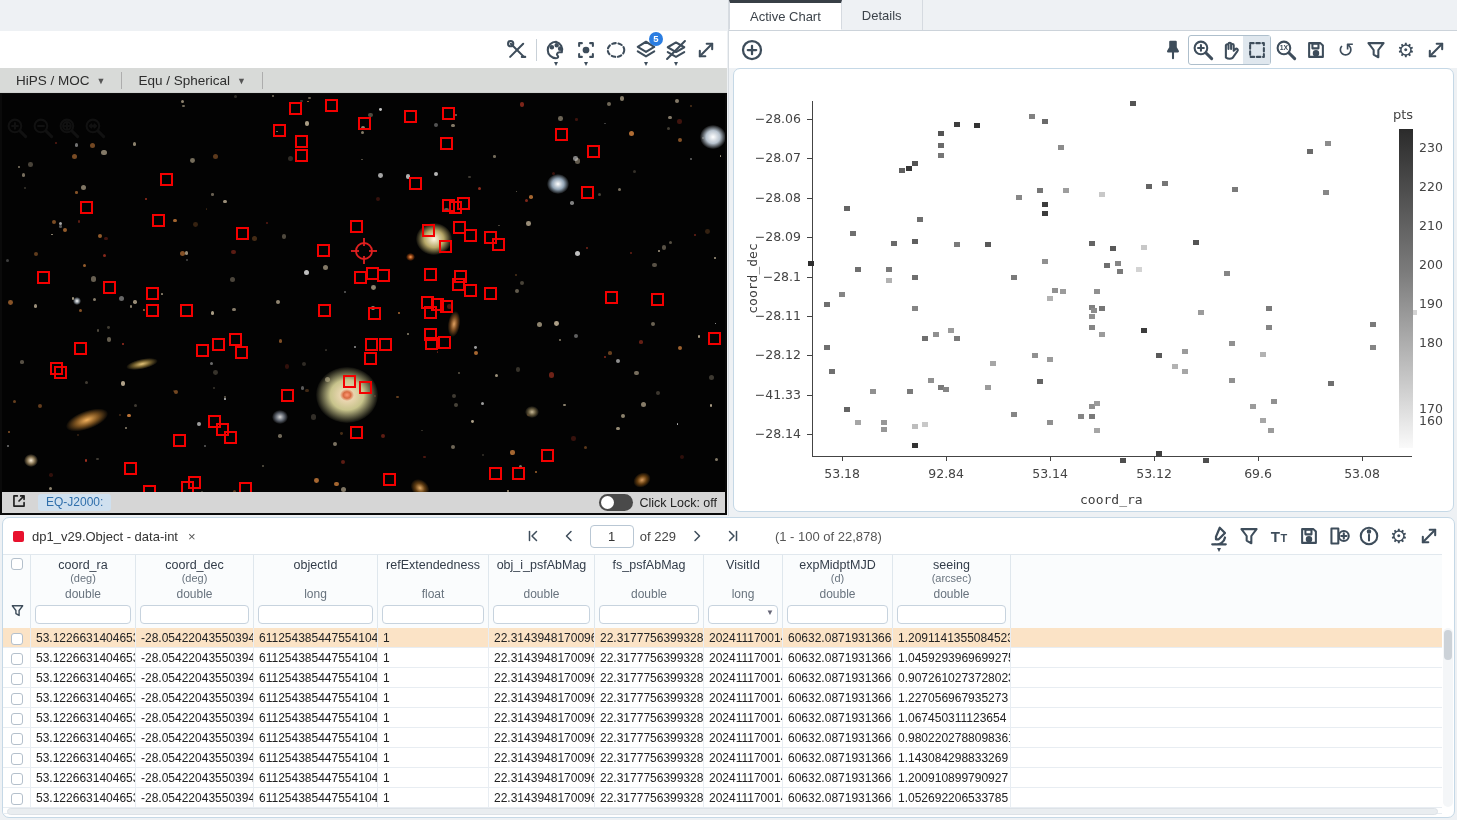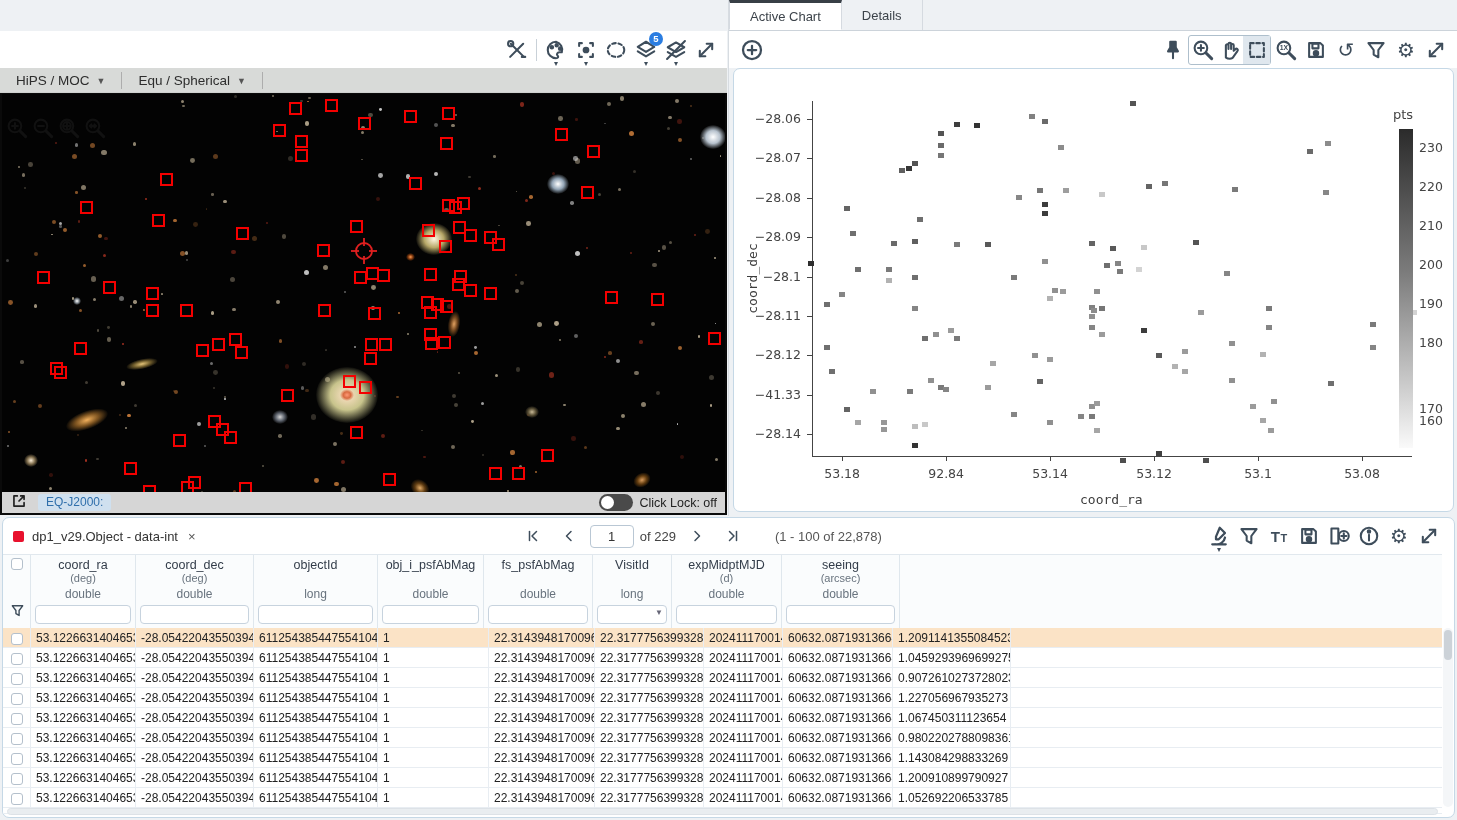--- a/index.html
+++ b/index.html
@@ -647,21 +647,21 @@
       <div class="tick-label" style="right:652px;top:356.9600886917922px;">−28.14</div>
       <div style="position:absolute;left:108.1559792027763px;top:387px;width:1px;height:5px;background:#444;"></div>
       <div class="tick-label" style="left:88.1559792027763px;top:397px;width:40px;text-align:center;">53.18</div>
       <div style="position:absolute;left:212.14211438476732px;top:387px;width:1px;height:5px;background:#444;"></div>
       <div class="tick-label" style="left:192.14211438476732px;top:397px;width:40px;text-align:center;">92.84</div>
       <div style="position:absolute;left:316.1282495667214px;top:387px;width:1px;height:5px;background:#444;"></div>
       <div class="tick-label" style="left:296.1282495667214px;top:397px;width:40px;text-align:center;">53.14</div>
       <div style="position:absolute;left:420.1143847487125px;top:387px;width:1px;height:5px;background:#444;"></div>
       <div class="tick-label" style="left:400.1143847487125px;top:397px;width:40px;text-align:center;">53.12</div>
       <div style="position:absolute;left:524.1005199306666px;top:387px;width:1px;height:5px;background:#444;"></div>
-      <div class="tick-label" style="left:504.10051993066656px;top:397px;width:40px;text-align:center;">53.1</div>
+      <div class="tick-label" style="left:504.10051993066656px;top:397px;width:40px;text-align:center;">69.6</div>
       <div style="position:absolute;left:628.0866551126576px;top:387px;width:1px;height:5px;background:#444;"></div>
       <div class="tick-label" style="left:608.0866551126576px;top:397px;width:40px;text-align:center;">53.08</div>
       <div class="axis-title" style="left:346px;top:423px;">coord_ra</div>
       <div class="axis-title" style="left:-22px;top:201.5px;width:80px;text-align:center;transform:rotate(-90deg);">coord_dec</div>
       <div class="hm-pt" style="left:396.3px;top:32.4px;background:rgb(84,84,84);"></div>
       <div class="hm-pt" style="left:219.5px;top:53.2px;background:rgb(62,62,62);"></div>
       <div class="hm-pt" style="left:240.3px;top:54.4px;background:rgb(51,51,51);"></div>
       <div class="hm-pt" style="left:203.9px;top:62.3px;background:rgb(84,84,84);"></div>
       <div class="hm-pt" style="left:307.9px;top:50.1px;background:rgb(106,106,106);"></div>
       <div class="hm-pt" style="left:294.9px;top:45.0px;background:rgb(129,129,129);"></div>
@@ -891,20 +891,27 @@
     <div class="cfilter"><input style="">
       </div>
   </div>
         <div class="col" style="width:124px;">
     <div class="cname">objectId</div>
     <div class="cunit"></div>
     <div class="ctype">long</div>
     <div class="cfilter"><input style="">
       </div>
   </div>
+        <div class="col" style="width:111px;">
+    <div class="cname">refExtendedness</div>
+    <div class="cunit"></div>
+    <div class="ctype">float</div>
+    <div class="cfilter"><input style="">
+      </div>
+  </div>
         <div class="col" style="width:106px;">
     <div class="cname">obj_i_psfAbMag</div>
     <div class="cunit"></div>
     <div class="ctype">double</div>
     <div class="cfilter"><input style="">
       </div>
   </div>
         <div class="col" style="width:109px;">
     <div class="cname">fs_psfAbMag</div>
     <div class="cunit"></div>

